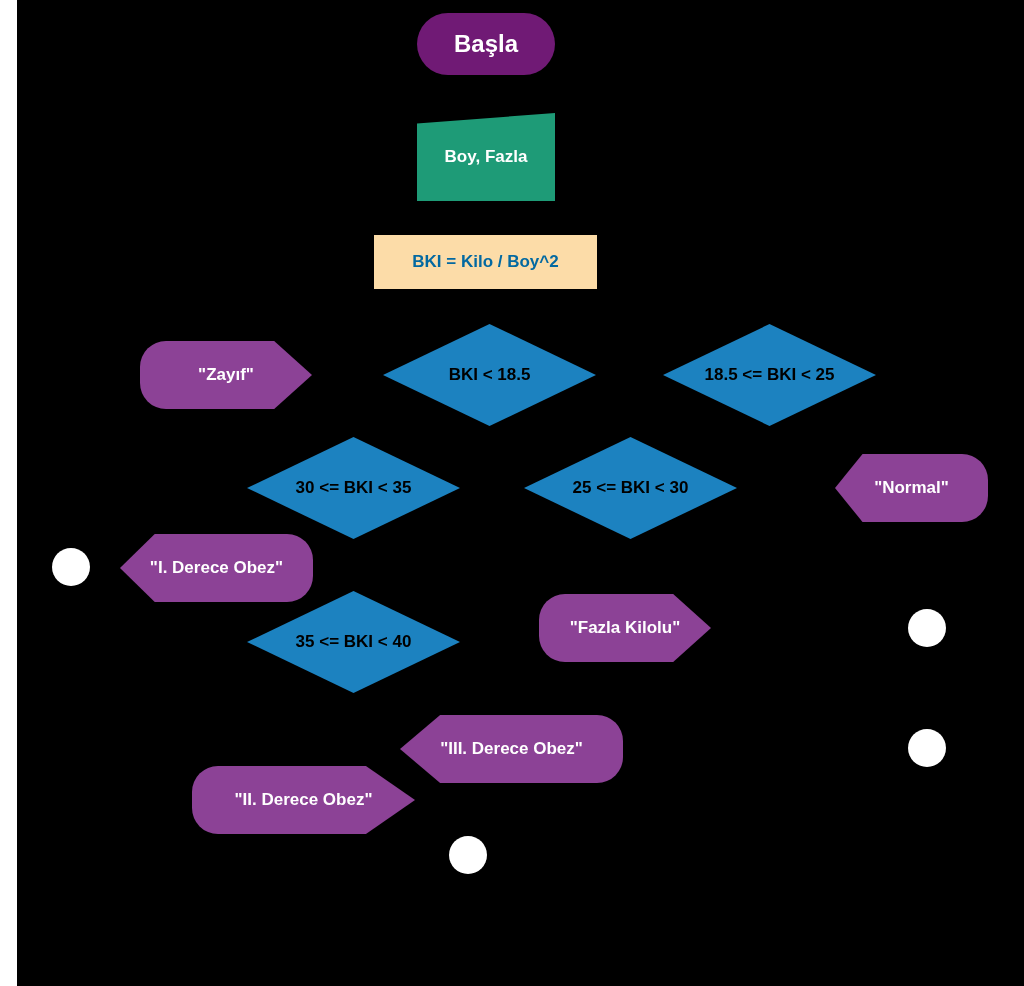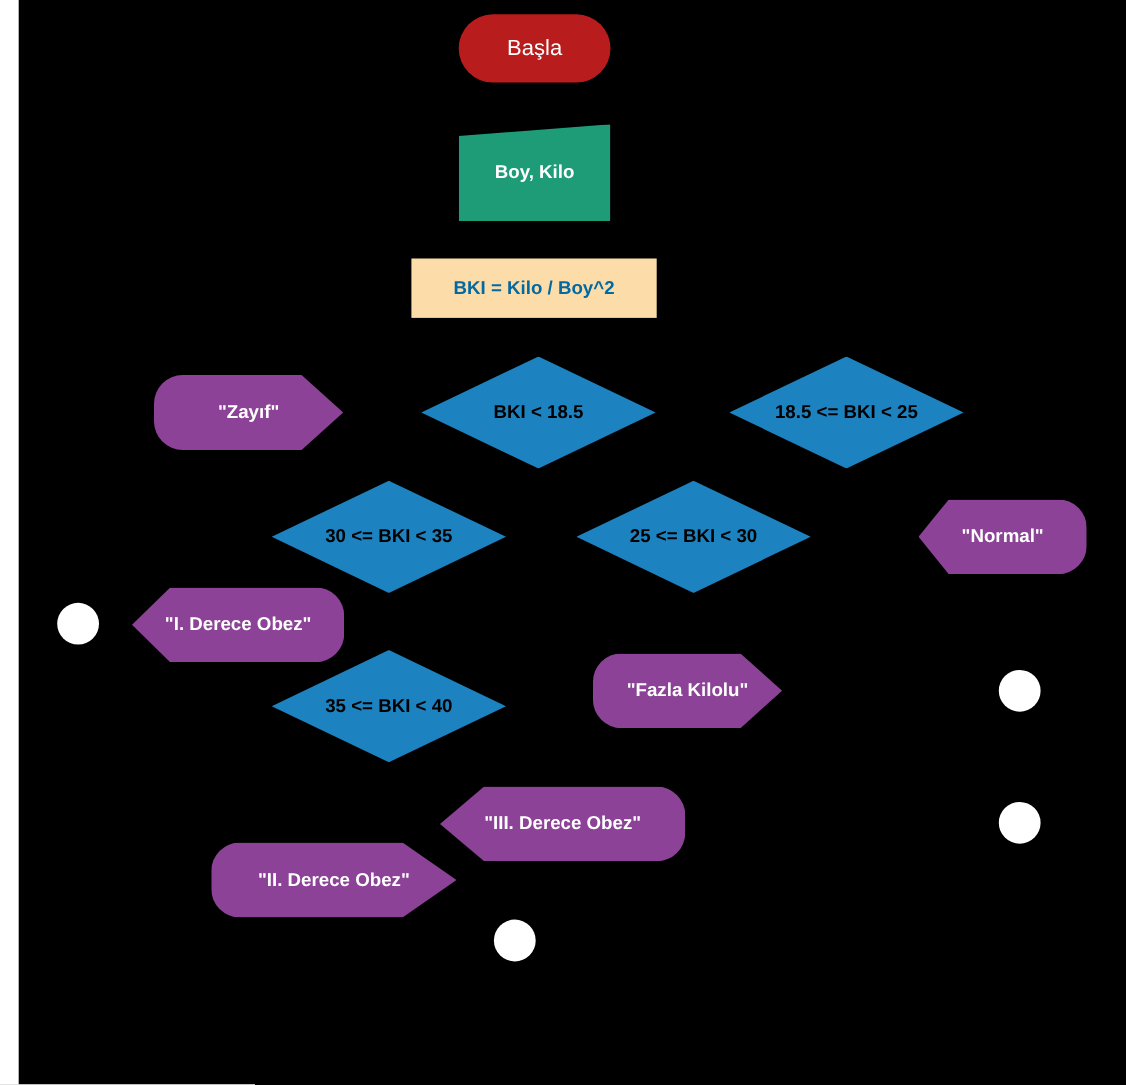--- a/index.html
+++ b/index.html
@@ -35,25 +35,25 @@
     white-space: nowrap;
   }
   .node .lbl {
     position: relative;
     z-index: 2;
     pointer-events: none;
   }
 
   
   .terminal {
-    background: #b91c1c;
+    background: #701a75;
     border-radius: 999px;
     color: #ffffff;
-    font-weight: normal;
-    font-size: 20px;
+    font-weight: bold;
+    font-size: 24px;
   }
 
   
   .io {
     background: #1e9b77;
     color: #ffffff;
     font-weight: bold;
     font-size: 17px;
     clip-path: polygon(0% 12%, 100% 0%, 100% 100%, 0% 100%);
   }
@@ -105,21 +105,21 @@
 <body>
 
 <div id="canvas">
   <div id="board">
 
     <div class="node terminal" style="left:400px; top:13px; width:138px; height:62px;">
       <span class="lbl">Başla</span>
     </div>
 
     <div class="node io" style="left:400px; top:113px; width:138px; height:88px;">
-      <span class="lbl">Boy, Kilo</span>
+      <span class="lbl">Boy, Fazla</span>
     </div>
 
     <div class="node process" style="left:357px; top:235px; width:223px; height:54px;">
       <span class="lbl">BKI = Kilo / Boy^2</span>
     </div>
 
     <div class="node decision" style="left:366px; top:324px; width:213px; height:102px;">
       <span class="lbl">BKI &lt; 18.5</span>
     </div>
 

